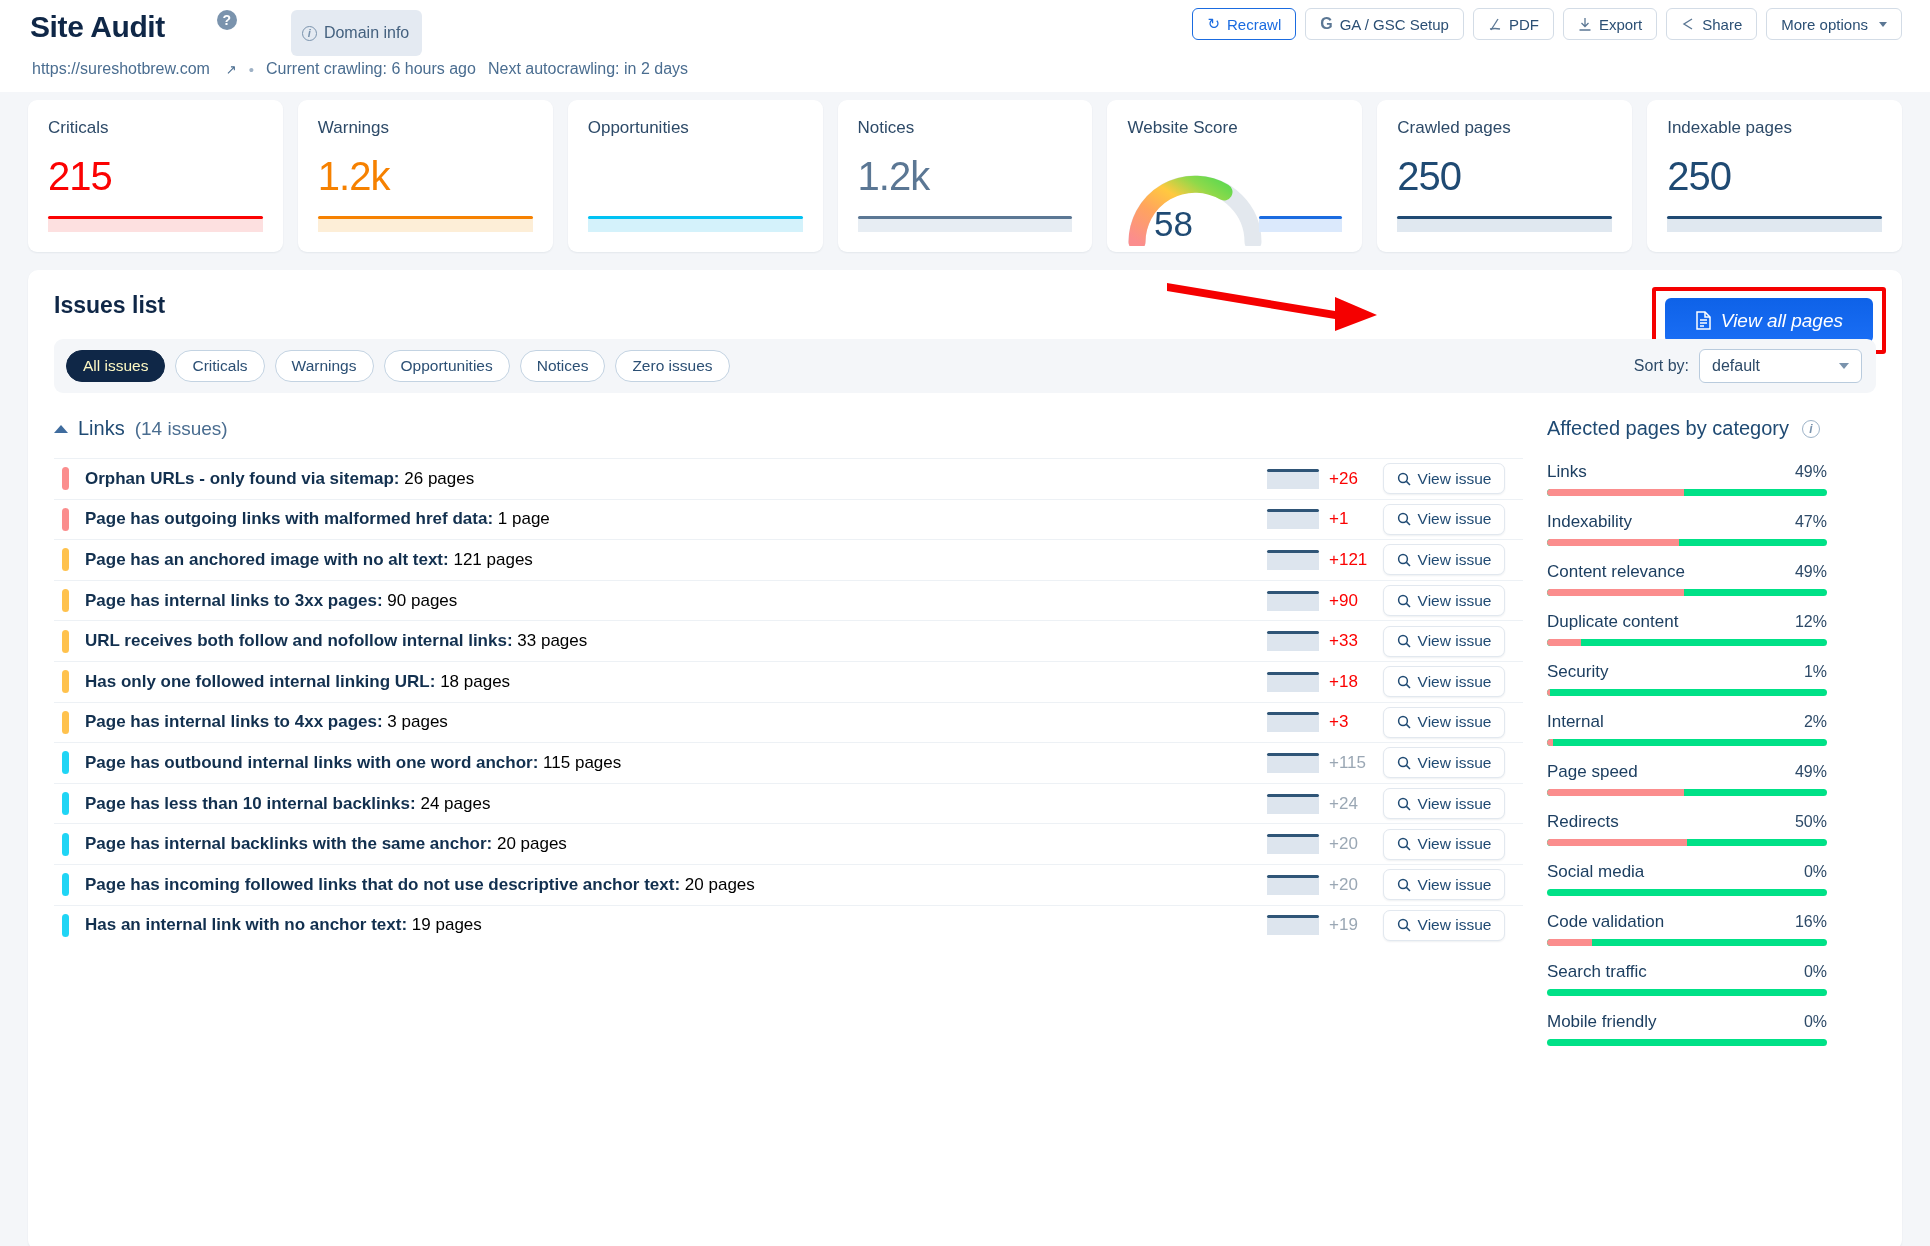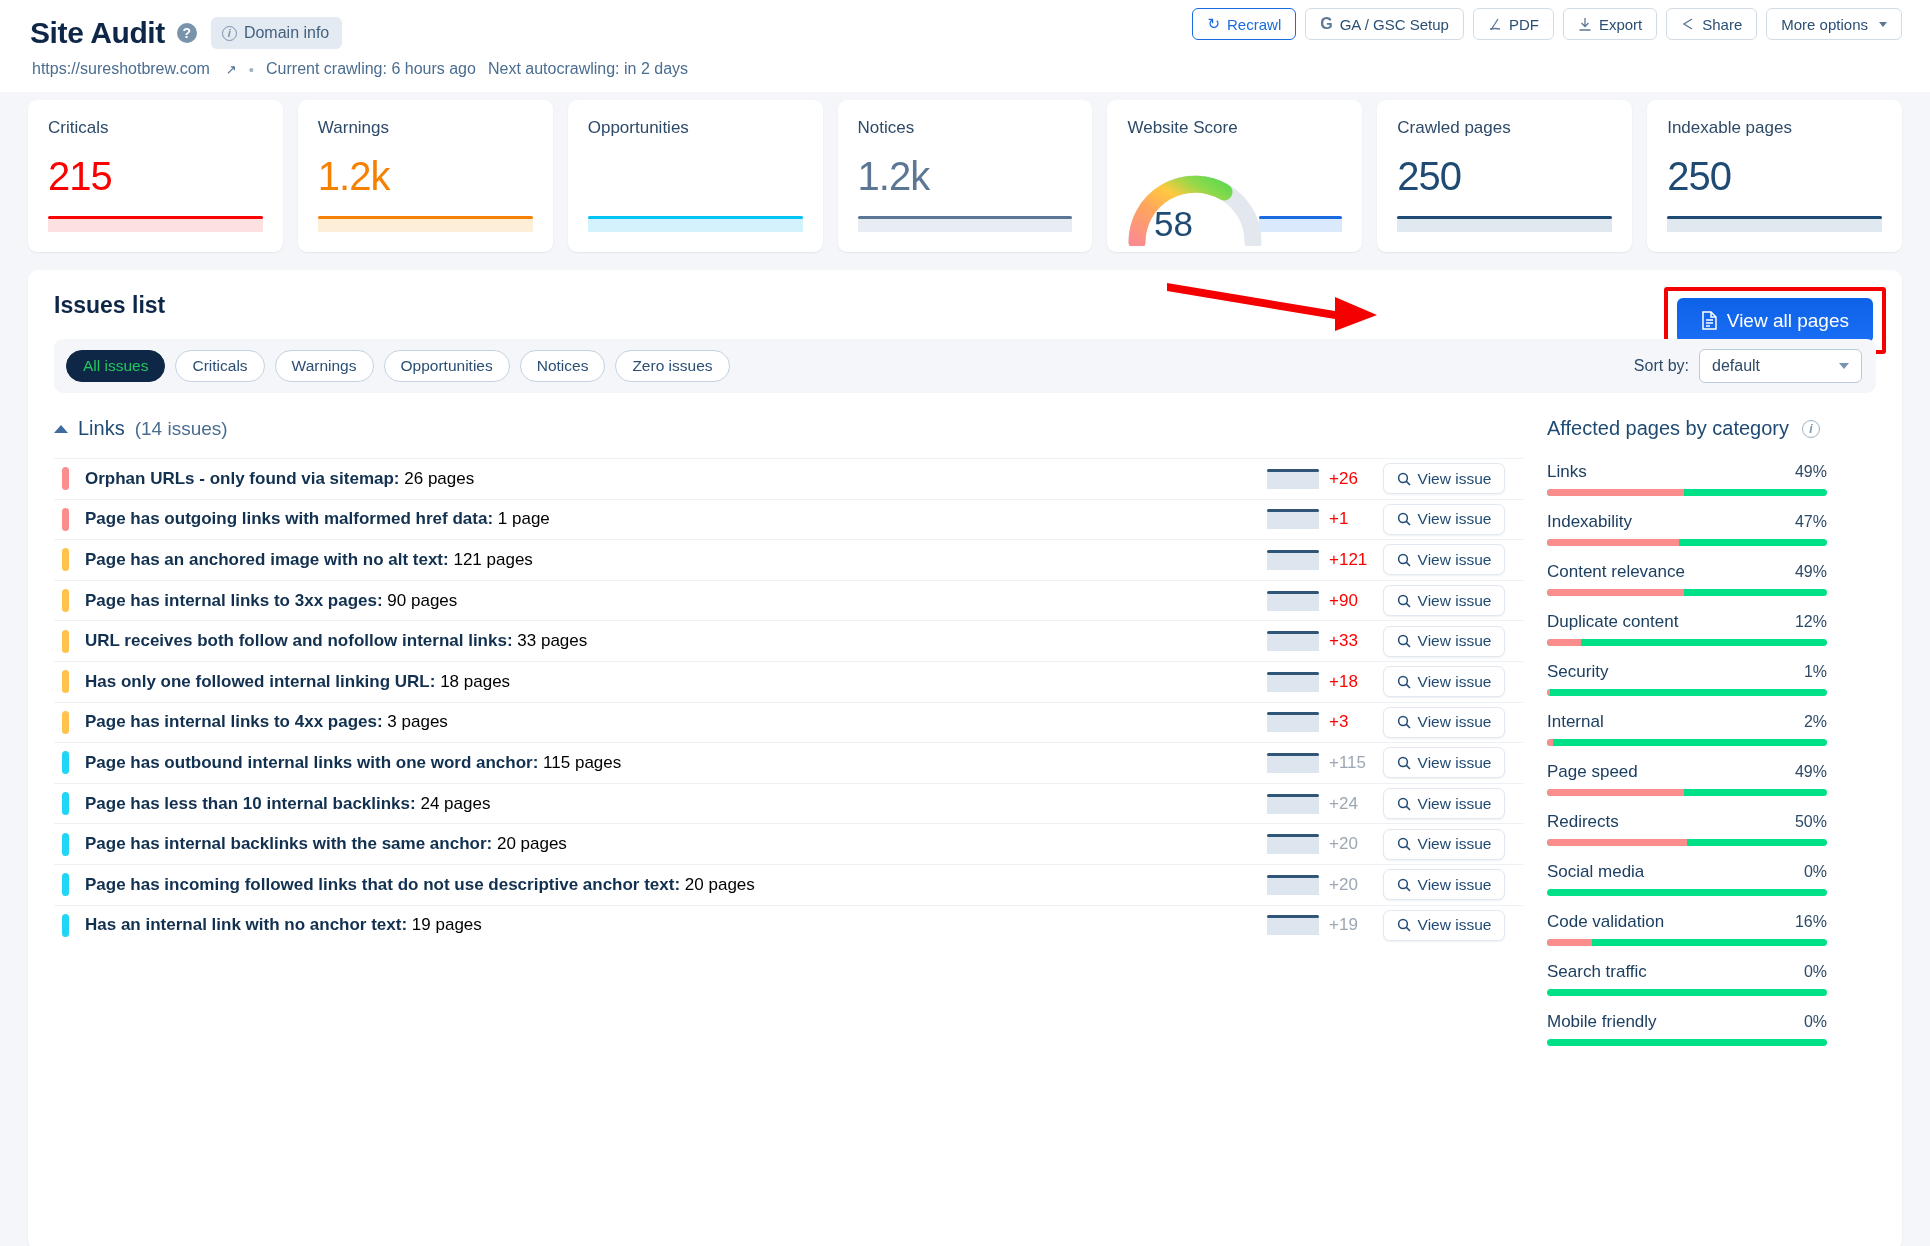--- a/index.html
+++ b/index.html
@@ -13,21 +13,21 @@
 
   
   .page { position: relative; width: 1930px; height: 1246px; background:#f4f6f9; }
 
   .header {
     background:#ffffff;
     padding: 10px 30px 8px 30px;
     position: relative;
     height: 92px;
   }
-  .header-top { display:flex; align-items:center; height: 46px; }
+  .header-top { display:flex; height: 46px; gap: 40px; }
   .title {
     font-size: 30px; font-weight: bold; letter-spacing: -0.4px; color:#0f2747;
   }
   .help-icon {
     margin-left: 12px; width: 20px; height: 20px; border-radius:50%;
     background:#7a93ad; color:#fff; font-size:14px; font-weight:bold;
     display:flex; align-items:center; justify-content:center; line-height:1;
   }
   .domain-info {
     margin-left: 14px; background:#e4eaf2; border-radius:6px;
@@ -93,37 +93,38 @@
   .panel-head { padding: 22px 26px 0 26px; display:flex; align-items:flex-start; }
   .panel-title { font-size:23px; font-weight:bold; color:#0f2747; }
 
   .view-all-wrap {
     position:absolute; right:16px; top:17px;
     border:4px solid #f50000; border-radius:3px; padding:7px 9px;
     background:#fff;
   }
   .view-all-btn {
     background: linear-gradient(180deg,#0e62e8,#1a6ef5);
-    color:#fff; border-radius:6px; height:45px; padding:0 24px;
+    color:#fff; border-radius:6px; height:45px; padding:0 30px;
     font-size:19px; display:flex; align-items:center; gap:9px; border:none;
     font-family:"Liberation Sans",sans-serif;
+    font-style:italic;
   }
   .arrow-svg { position:absolute; left:1165px; top:275px; }
 
   .filter-bar {
     margin: 20px 26px 0 26px; background:#f4f6f9; border-radius:9px;
     height:54px; display:flex; align-items:center; padding:0 12px;
     gap:10px; position:relative;
   }
   .chip {
     border:1.4px solid #c3d3e2; border-radius:18px; height:32px;
     padding:0 16px; font-size:15.5px; color:#2b4f74; background:#fff;
     display:flex;align-items:center;
   }
-  .chip.active { background:#0f2747; color:#22c55e; border-color:#0f2747; }
+  .chip.active { background:#0f2747; color:#fef9c3; border-color:#0f2747; }
   .sort-wrap { position:absolute; right:14px; display:flex; align-items:center; gap:10px; }
   .sort-label { font-size:16px; color:#2d4a68; }
   .select {
     border:1.3px solid #b9cbdd; background:#fff; border-radius:6px;
     width:163px; height:34px; display:flex; align-items:center;
     padding:0 12px; font-size:16px; color:#2d4a68; position:relative;
   }
   .select .caret2 {
     position:absolute; right:12px; width:0;height:0;
     border-left:5px solid transparent;border-right:5px solid transparent;border-top:6px solid #7a93ad;

